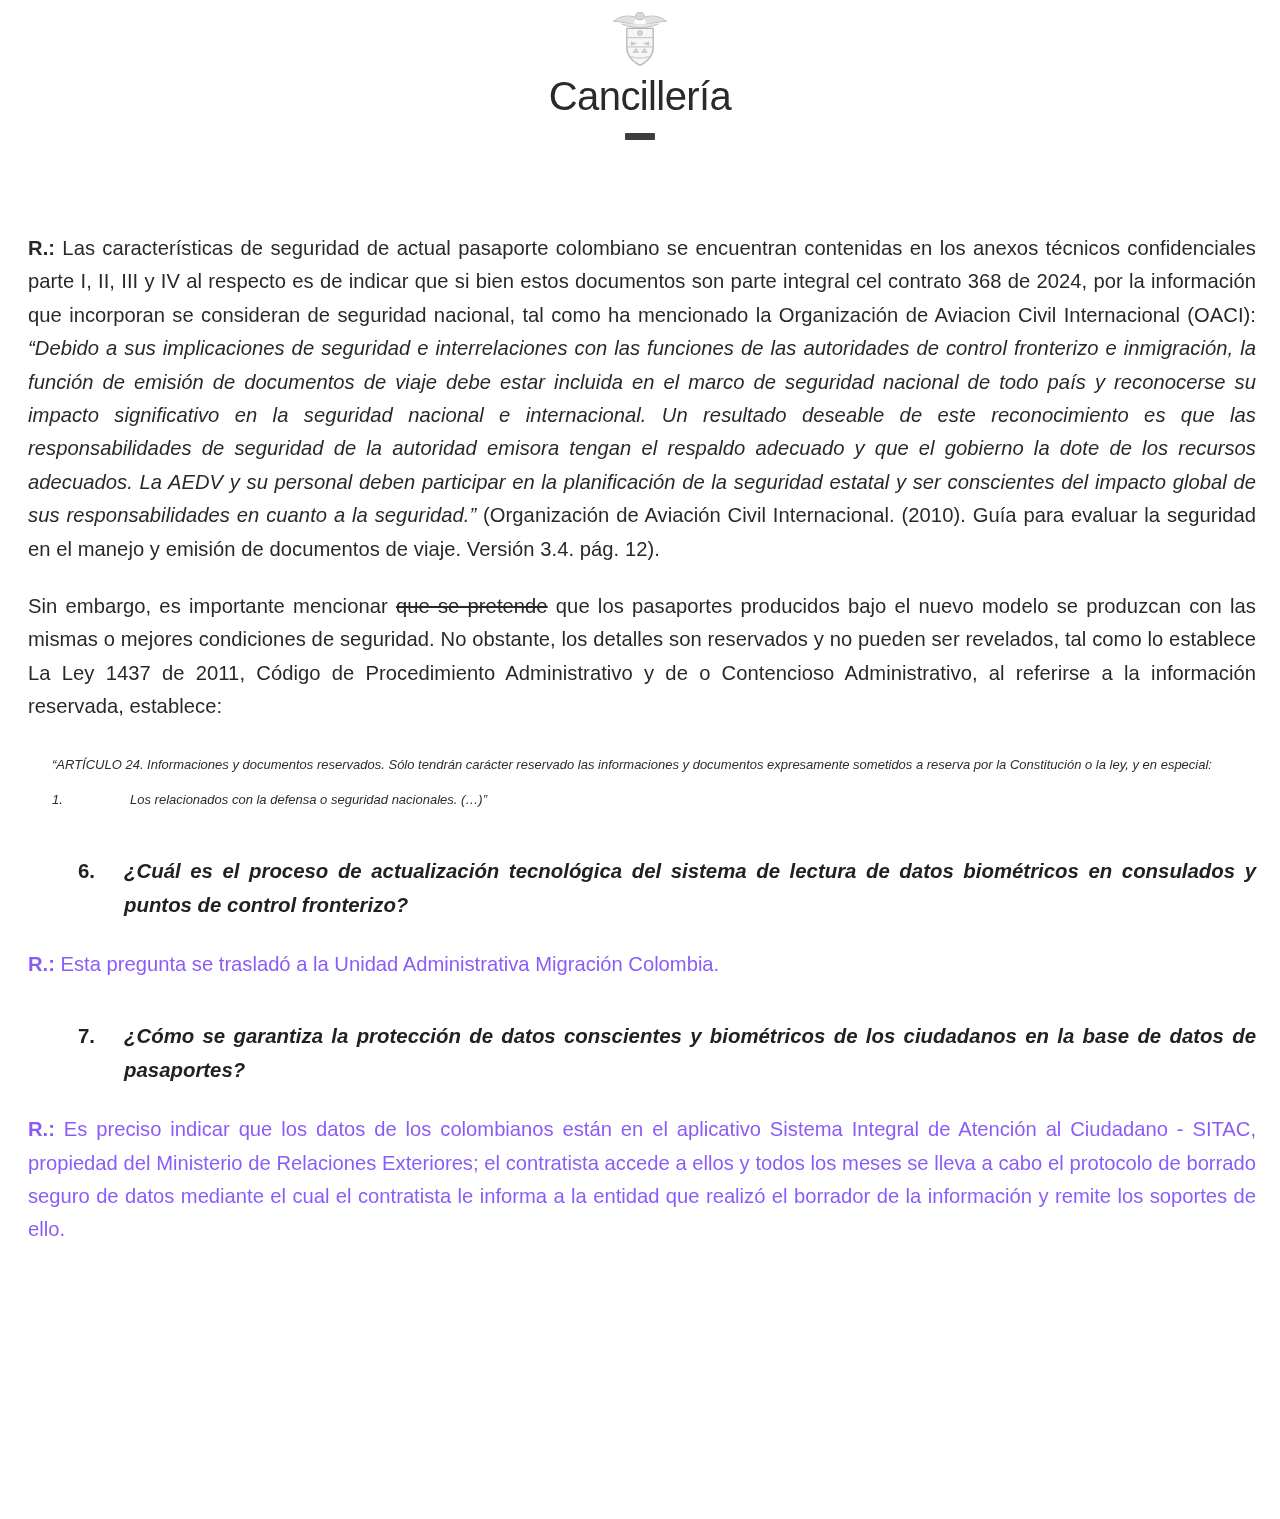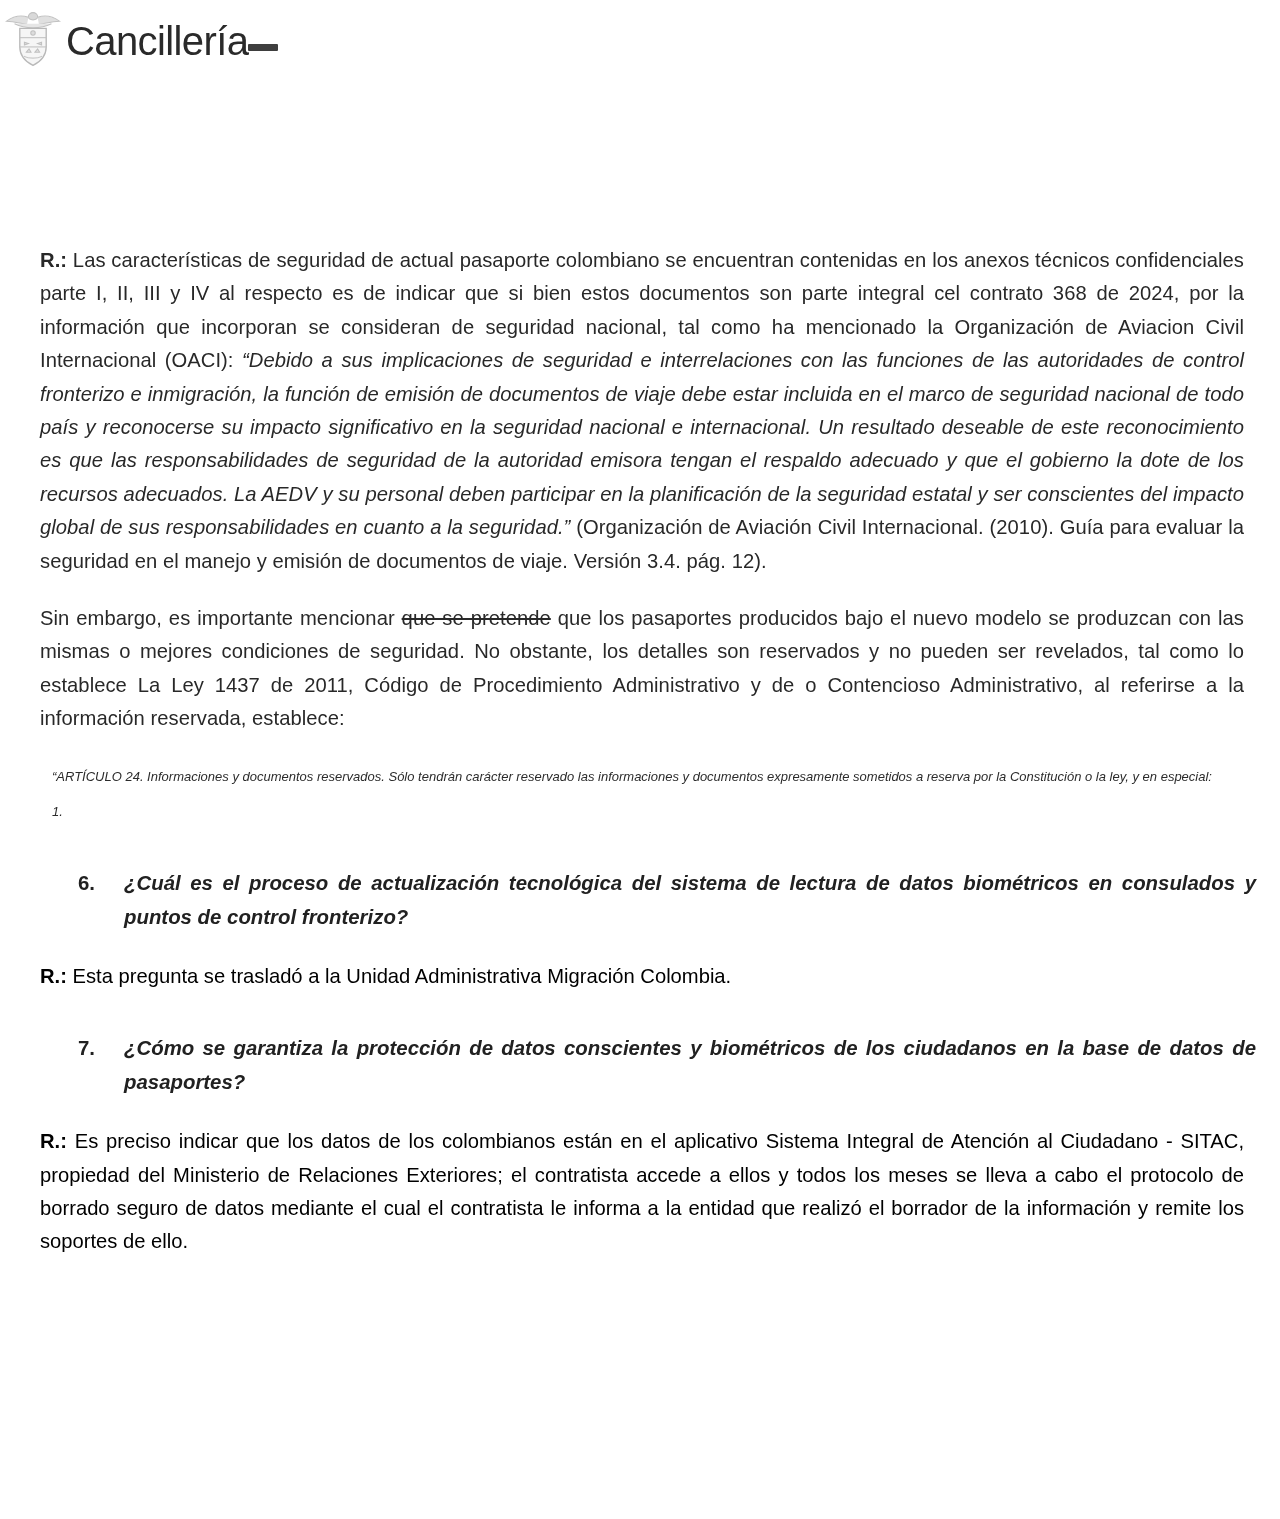--- a/index.html
+++ b/index.html
@@ -24,21 +24,21 @@
     inset: 0;
     background: #fefefe;
     filter: contrast(1.02);
   }
 
   
   .letterhead {
     width: 100%;
     padding-top: 6px;
     display: flex;
-    flex-direction: row;
+    flex-direction: column;
     align-items: center;
   }
   .crest {
     width: 66px;
     height: 66px;
     opacity: 0.55;
   }
   .crest svg { display:block; width:100%; height:100%; }
 
   .wordmark {
@@ -60,21 +60,21 @@
 
   
   .content {
     position: absolute;
     left: 28px;
     right: 24px;
     top: 232px;
   }
 
   p, .q, .art {
-    margin: 12px;
+    margin: 0;
     text-align: justify;
     text-justify: inter-word;
   }
 
   .para {
     font-size: 20.2px;
     line-height: 33.4px;
     letter-spacing: 0.05px;
     color: #2a2a2a;
     margin-bottom: 24px;
@@ -116,21 +116,21 @@
     font-style: normal;
   }
   .question .qtext {
     flex: 1;
     text-align: justify;
   }
 
   .answer {
     font-size: 20.2px;
     line-height: 33.4px;
-    color: #000000;
+    color: #8b5cf6;
     margin-top: 26px;
     text-align: justify;
   }
   .answer .lead { font-weight: 700; }
 
   
   .clipped-line {
     position: absolute;
     left: 28px;
     right: 24px;
@@ -188,20 +188,21 @@
     </p>
 
     <p class="para">
       <span>Sin embargo, es importante mencionar </span><span class="strike">que se pretende</span><span> que los pasaportes producidos bajo el nuevo modelo se produzcan con las mismas o mejores condiciones de seguridad. No obstante, los detalles son reservados y no pueden ser revelados, tal como lo establece La Ley 1437 de 2011, Código de Procedimiento Administrativo y de o Contencioso Administrativo, al referirse a la información reservada, establece:</span>
     </p>
 
     <div class="art-block">
       <div class="art-line">“ARTÍCULO 24. Informaciones y documentos reservados. Sólo tendrán carácter reservado las informaciones y documentos expresamente sometidos a reserva por la Constitución o la ley, y en especial:</div>
       <div class="art-item">
         <span class="num">1.</span>
+        <span>Los relacionados con la defensa o seguridad nacionales. (…)”</span>
       </div>
     </div>
 
     <div class="question">
       <span class="qnum">6.</span>
       <span class="qtext">¿Cuál es el proceso de actualización tecnológica del sistema de lectura de datos biométricos en consulados y puntos de control fronterizo?</span>
     </div>
 
     <p class="answer">
       <span class="lead">R.:</span><span> Esta pregunta se trasladó a la Unidad Administrativa Migración Colombia.</span>

